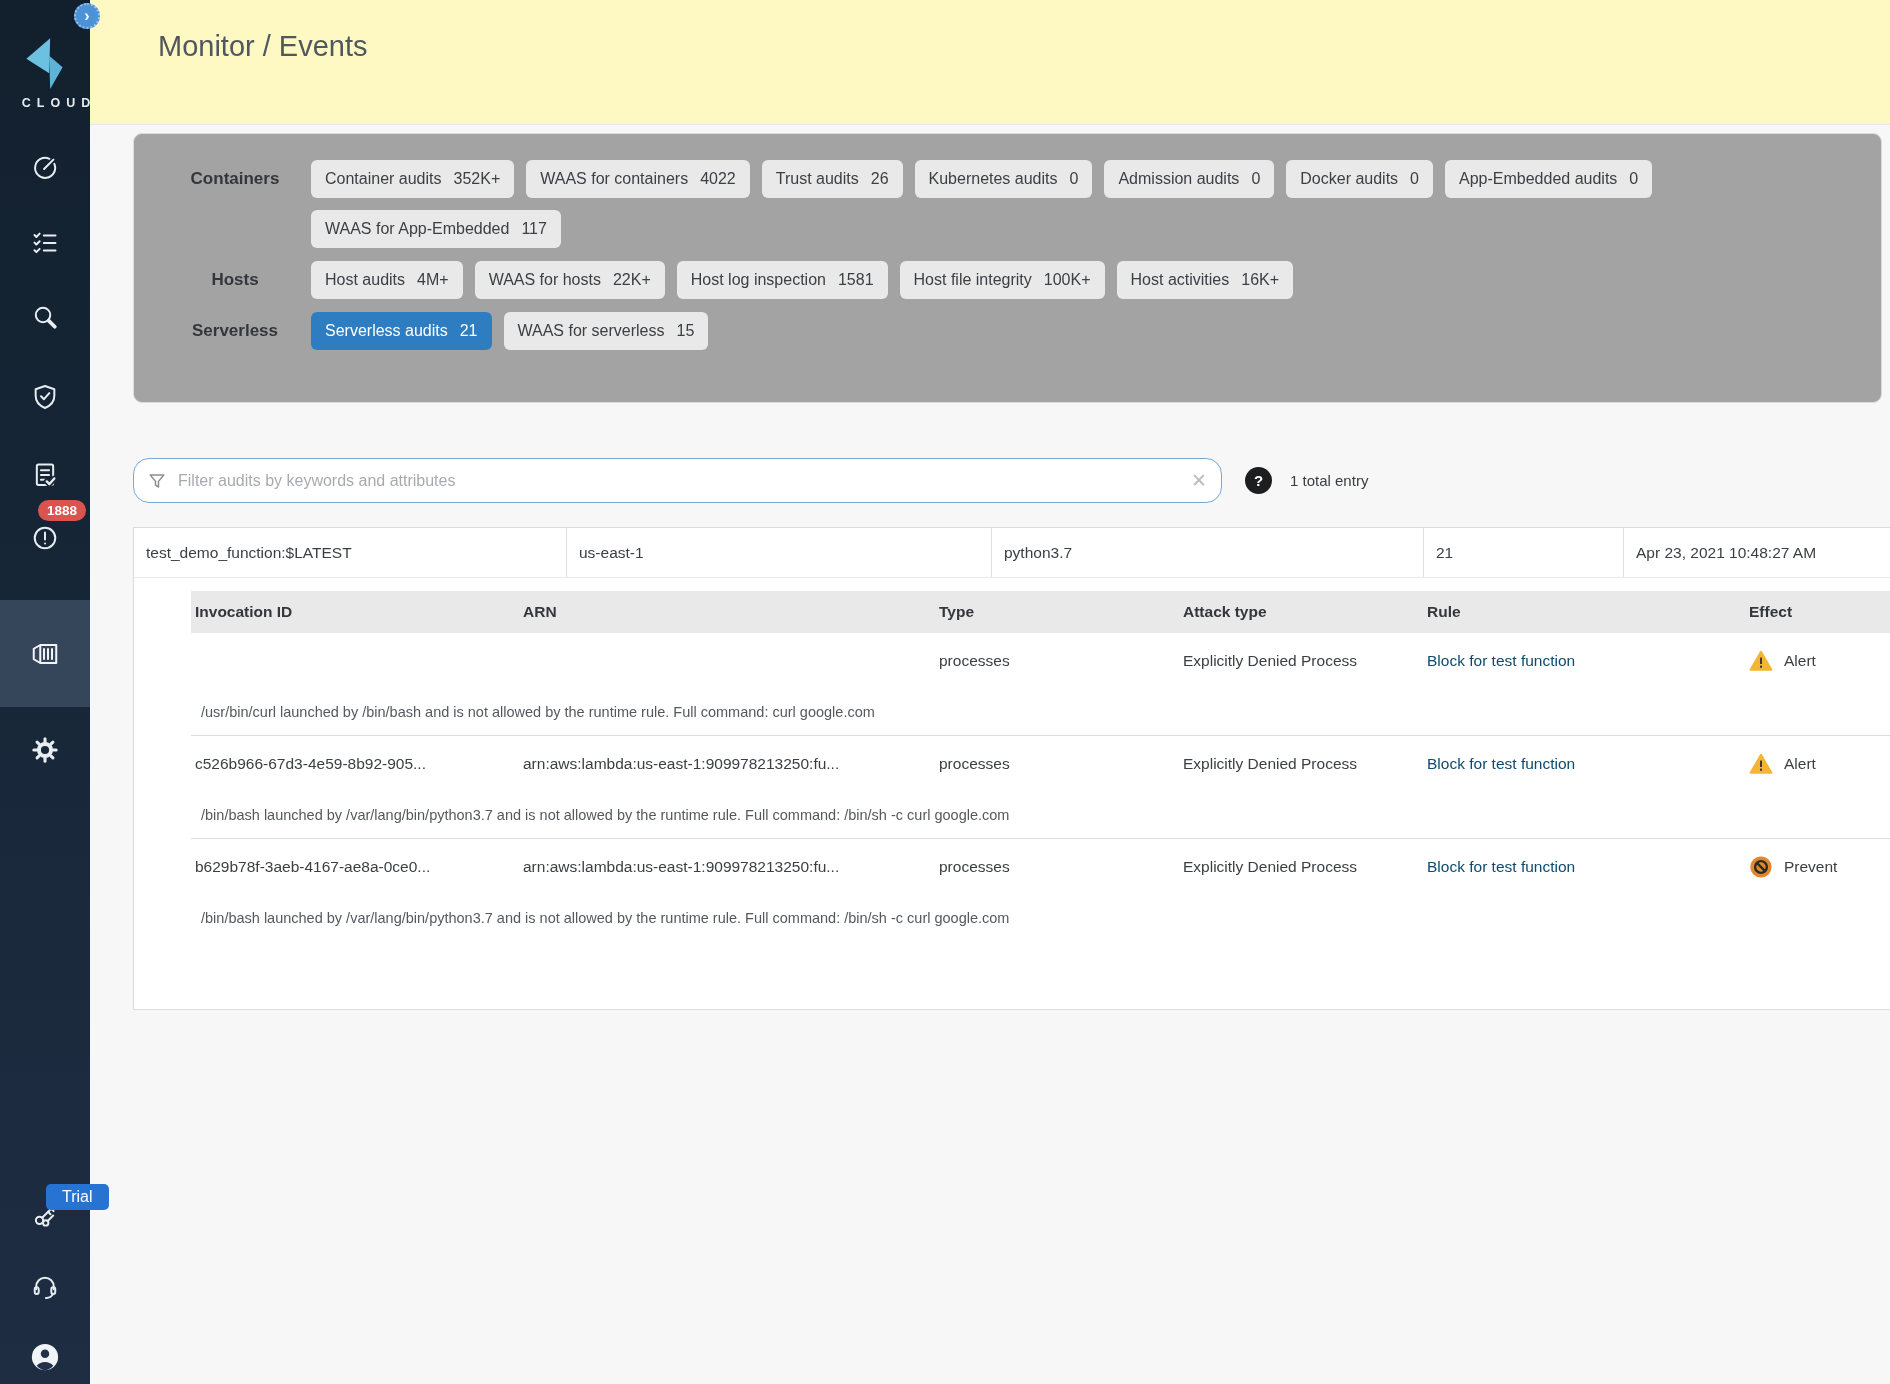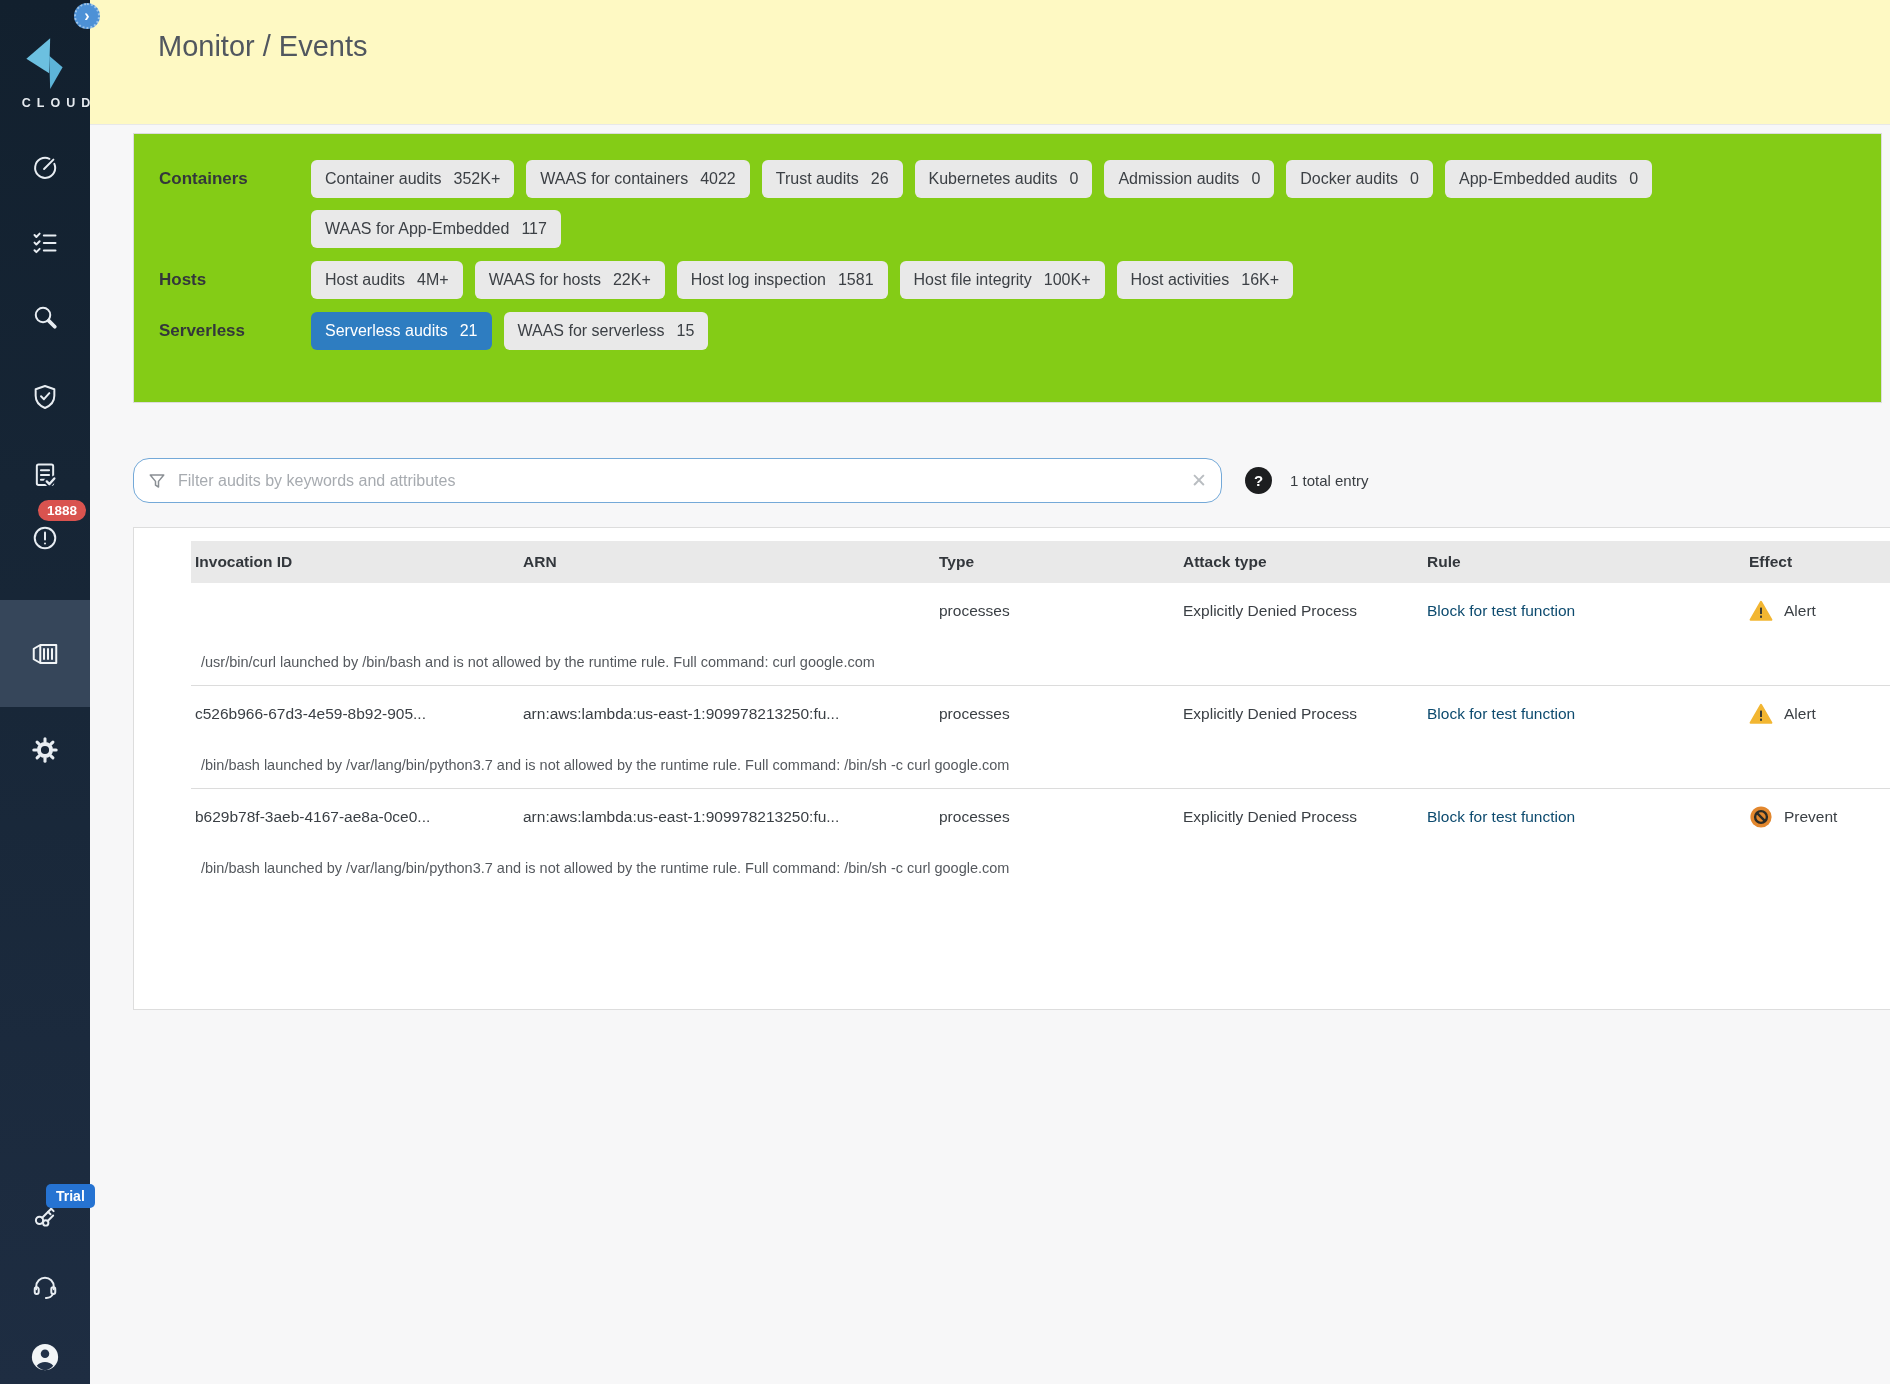--- a/index.html
+++ b/index.html
@@ -13,31 +13,31 @@
   .logo-text{position:absolute;top:96px;left:0;width:90px;text-align:center;color:#e6ebf0;
              font-size:12.5px;font-weight:bold;letter-spacing:6px;text-indent:6px;margin-left:11px;}
   .collapse-btn{position:absolute;left:74px;top:3px;width:26px;height:26px;border-radius:50%;
                 background:#4d91d6;border:2px dotted #9cc4ea;box-sizing:border-box;color:#fff;
                 font-size:16px;font-weight:bold;line-height:21px;text-align:center;z-index:6;cursor:pointer;}
   .nav-item{position:absolute;left:0;width:90px;display:flex;justify-content:center;cursor:pointer;}
   .nav-selected{position:absolute;top:600px;left:0;width:90px;height:107px;background:#36465a;
                 display:flex;align-items:center;justify-content:center;cursor:pointer;}
   .alert-badge{position:absolute;left:38px;top:500px;background:#d9534f;color:#fff;font-size:13.5px;
                font-weight:bold;padding:3px 9px;border-radius:11px;z-index:3;}
-  .trial-badge{position:absolute;left:46px;top:1184px;background:#2673d2;color:#fff;font-size:14px;
-               font-weight:bold;padding:4px 10px;border-radius:5px;z-index:4;}
+  .trial-badge{position:absolute;left:46px;top:1184px;background:#2673d2;color:#fff;font-size:16px;
+               font-weight:normal;padding:4px 16px;border-radius:5px;z-index:4;}
 
   
   .topbar{position:absolute;left:90px;top:0;width:1800px;height:125px;background:#fef9c3;
           border-bottom:1px solid #e8e8e8;box-sizing:border-box;}
   .page-title{position:absolute;left:68px;top:30px;font-size:29px;font-weight:400;color:#51575f;}
 
   
-  .panel{position:absolute;left:133px;top:133px;width:1749px;height:270px;background:#84cc16;
-         border:1px solid #dcdcdc;border-radius:0;box-sizing:border-box;padding:26px 0 0 25px;}
+  .panel{position:absolute;left:133px;top:133px;width:1749px;height:270px;background:#a3a3a3;
+         border:1px solid #dcdcdc;border-radius:9px;box-sizing:border-box;padding:26px 0 0 25px;text-align:center;}
   .cat-row{display:flex;align-items:flex-start;margin-bottom:13px;}
   .cat-label{width:152px;flex:0 0 152px;font-size:17px;font-weight:bold;color:#33373b;line-height:38px;}
   .chips{display:flex;flex-wrap:wrap;gap:12px;width:1540px;}
   .chip{background:#e9e9e9;border-radius:6px;height:38px;line-height:38px;padding:0 14px;
         font-size:16px;color:#3c4045;white-space:nowrap;cursor:pointer;}
   .chip .chip-count{margin-left:12px;}
   .chip.selected{background:#2e7dc1;color:#fff;}
 
   
   .filter-box{position:absolute;left:133px;top:458px;width:1089px;height:45px;background:#fff;
@@ -239,20 +239,27 @@
     </svg>
     <input type="text" placeholder="Filter audits by keywords and attributes" style="">
     <span class="clear-x">✕</span>
   </div>
   <div class="help-circle">?</div>
   <div class="total-entry">1 total entry</div>
 
   <div class="table-container">
 
 
+    <div class="fn-row">
+      <div class="c-function">test_demo_function:$LATEST</div>
+      <div class="c-region">us-east-1</div>
+      <div class="c-runtime">python3.7</div>
+      <div class="c-total">21</div>
+      <div class="c-last">Apr 23, 2021 10:48:27 AM</div>
+    </div>
 
     <div class="sub-gap"></div>
 
     <div class="sub-header">
       <div class="s-id">Invocation ID</div>
       <div class="s-arn">ARN</div>
       <div class="s-type">Type</div>
       <div class="s-attack">Attack type</div>
       <div class="s-rule">Rule</div>
       <div class="s-effect">Effect</div>

